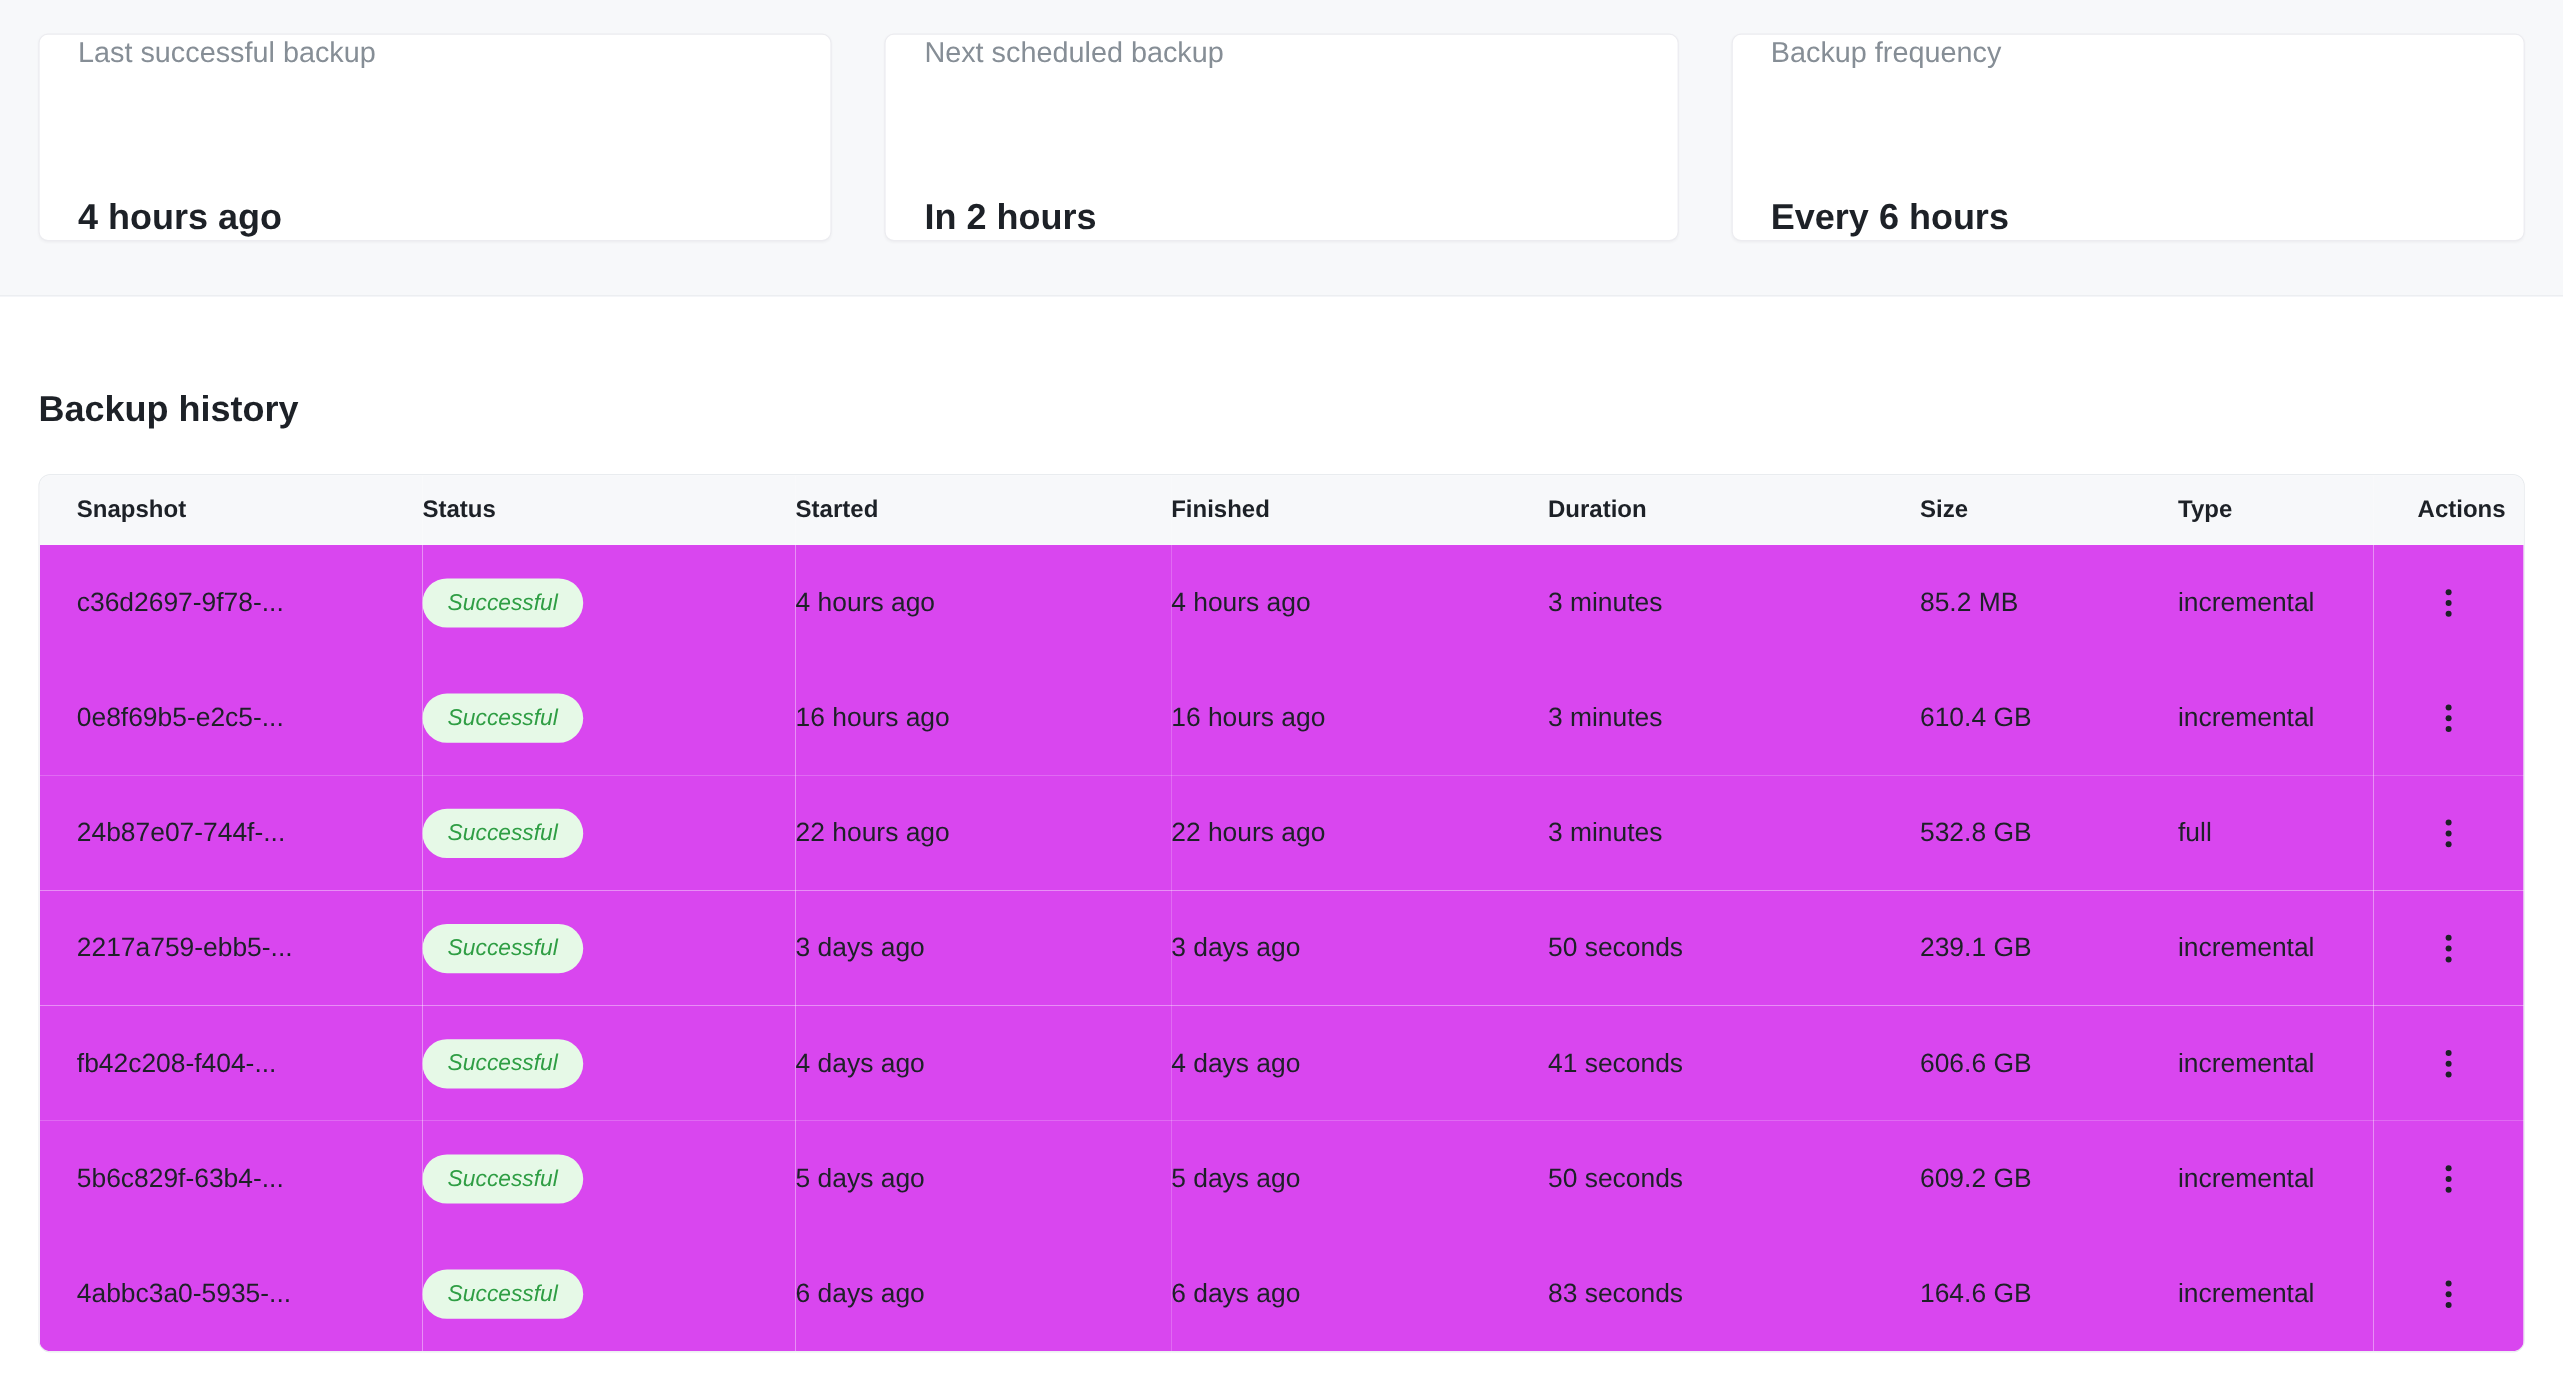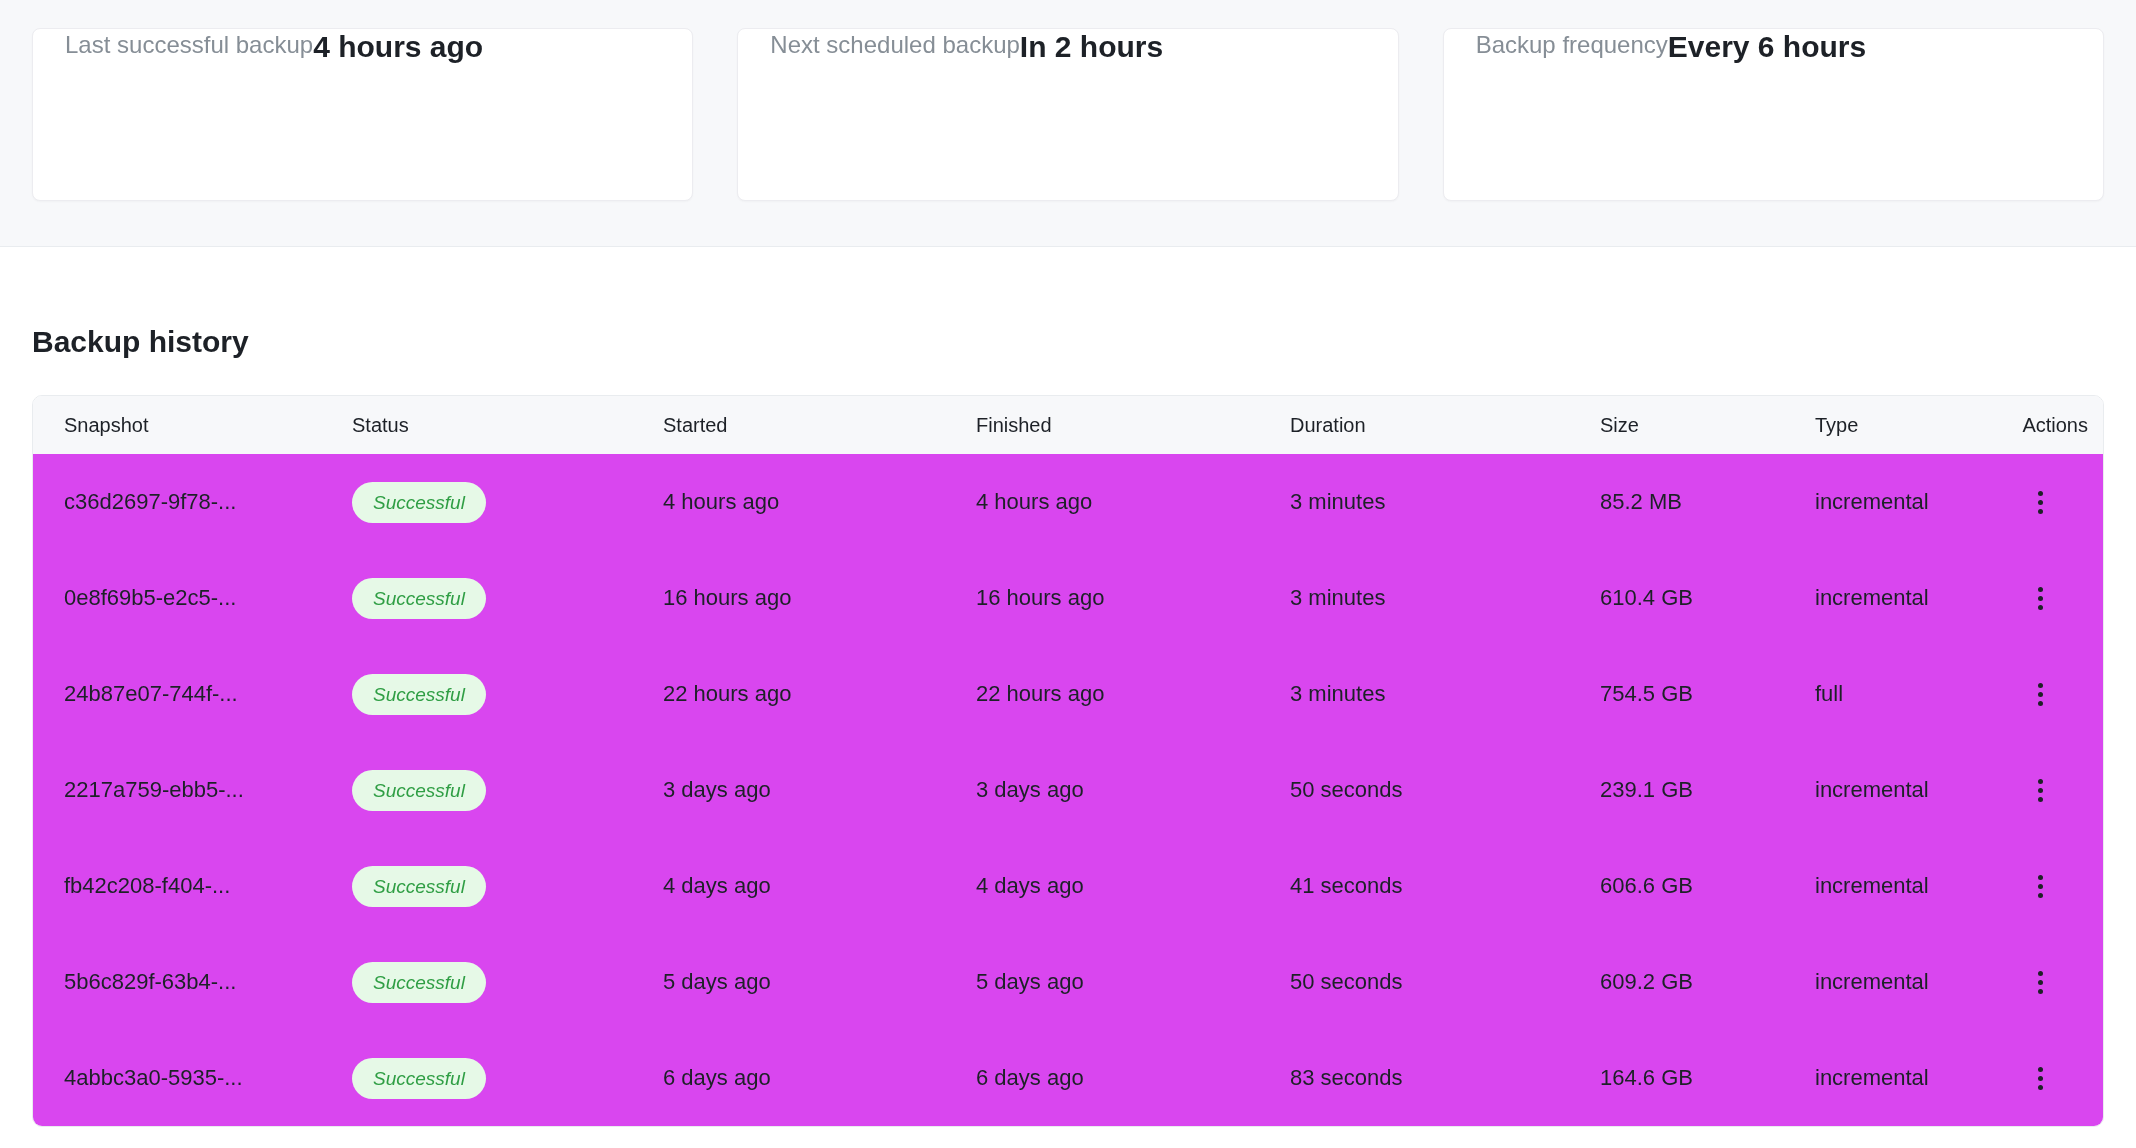--- a/index.html
+++ b/index.html
@@ -29,22 +29,22 @@
     height:247px;
   }
   .stat-card{
     flex:1 1 0;
     background:#ffffff;
     border:1px solid #ececf0;
     border-radius:8px;
     box-shadow:0 1px 2px rgba(0,0,0,0.03);
     padding:0 32px;
     display:flex;
-    flex-direction:row;
-    justify-content:flex-start;
+    flex-direction:column;
+    justify-content:space-between;
   }
   .stat-label{
     font-size:24px;
     line-height:1.3;
     color:var(--text-muted);
     margin-bottom:10px;
   }
   .stat-value{
     font-size:30px;
     line-height:1.2;
@@ -73,21 +73,21 @@
     border-collapse:collapse;
     table-layout:fixed;
   }
   thead tr{
     background:var(--strip-bg);
     height:58px;
   }
   th{
     text-align:left;
     font-size:20px;
-    font-weight:400;
+    font-weight:700;
     color:var(--text-dark);
     padding:0;
     white-space:nowrap;
   }
   th:first-child{padding-left:31px;}
   th:last-child{text-align:right;padding-right:15px;}
   tbody tr{height:96px;background:#d946ef;}
   td{
     font-size:22px;
     font-weight:400;
@@ -214,21 +214,21 @@
   </tr>
 
   <tr>
     <td>24b87e07-744f-...</td>
     <td>
       <span class="status-badge">Successful</span>
     </td>
     <td>22 hours ago</td>
     <td>22 hours ago</td>
     <td>3 minutes</td>
-    <td>754.5 GB</td>
+    <td>532.8 GB</td>
     <td>full</td>
     <td class="actions-cell">
       <button class="kebab-btn" aria-label="Row actions">
         <span style="display:contents"><i></i><i></i><i></i></span>
       </button>
     </td>
   </tr>
 
   <tr>
     <td>2217a759-ebb5-...</td>

